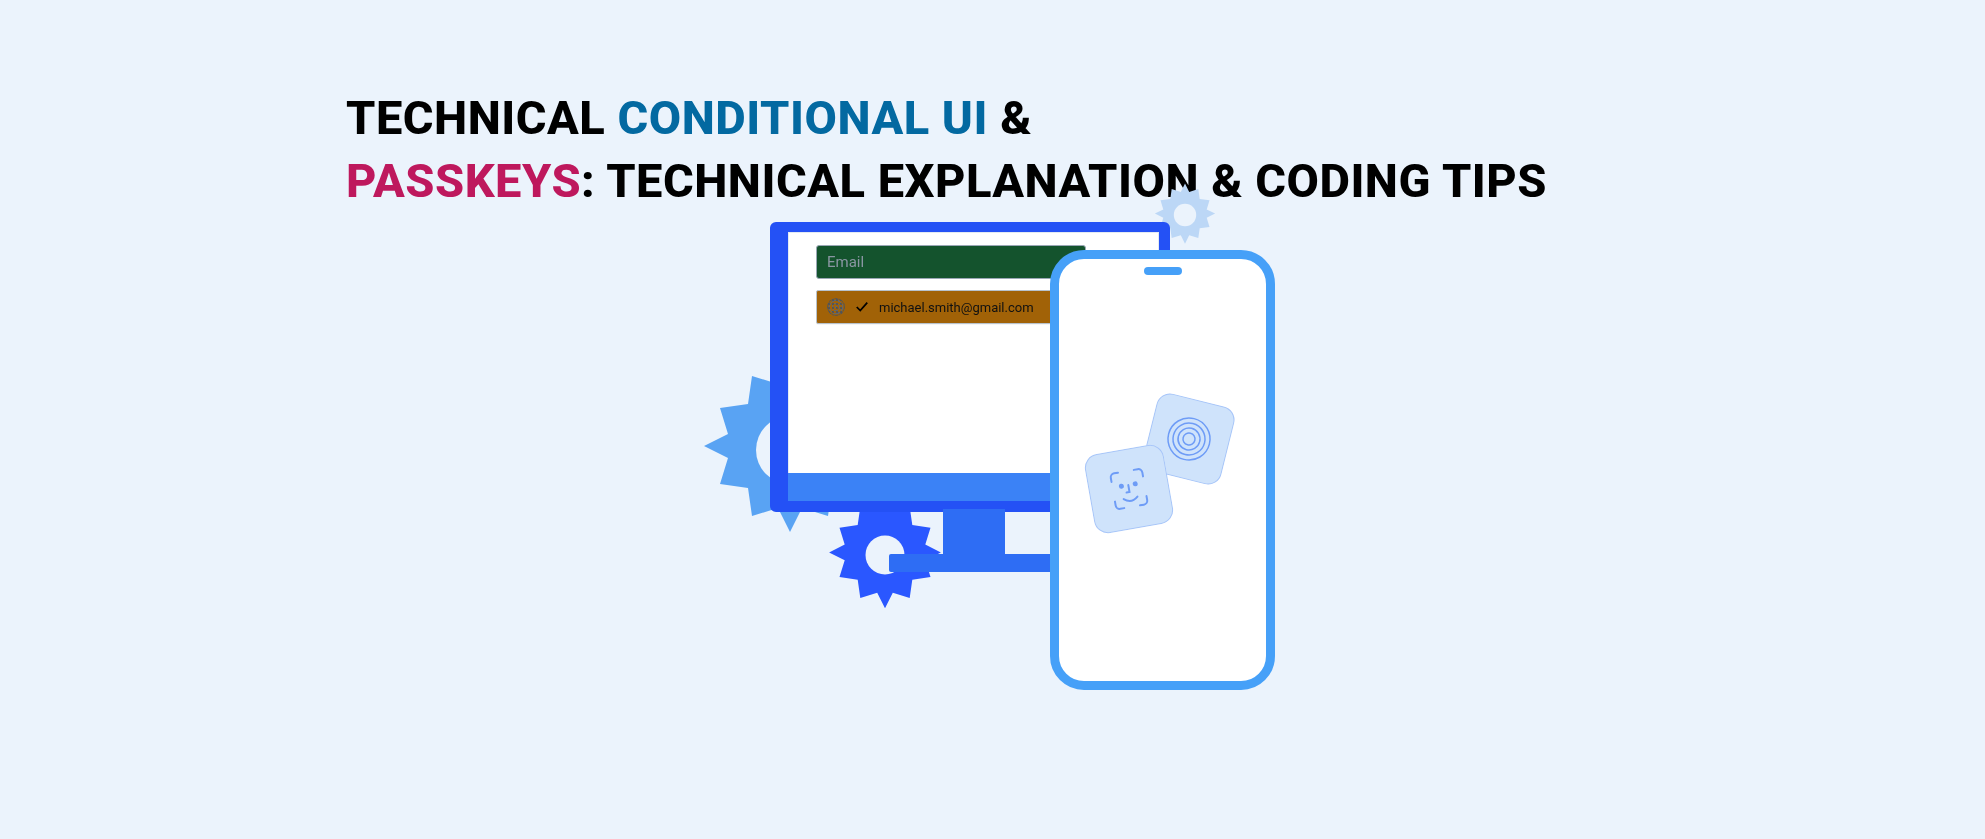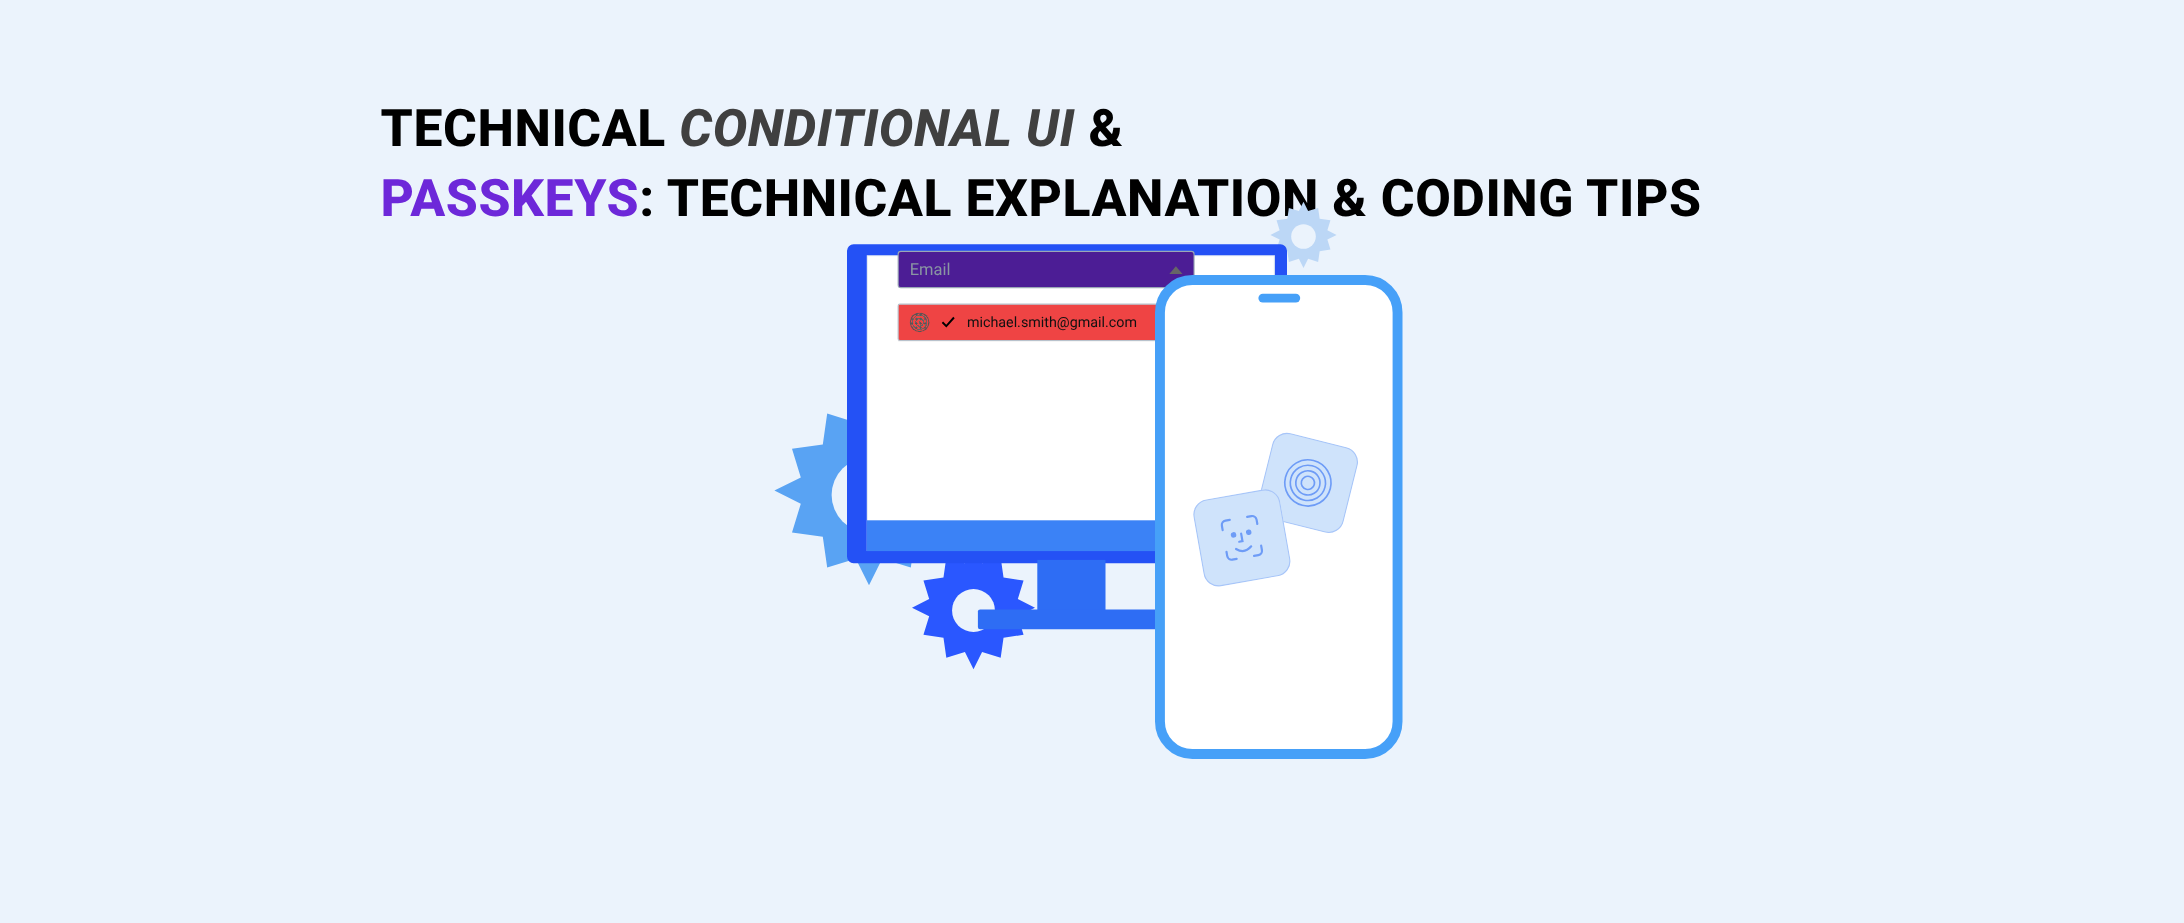--- a/index.html
+++ b/index.html
@@ -14,22 +14,22 @@
   .headline {
     position: absolute;
     left: 346px;
     top: 86px;
     font-size: 47px;
     font-weight: 800;
     line-height: 1.35;
     letter-spacing: 0.5px;
     color: #000;
   }
-  .hl-blue { color: #404040; font-style: italic; }
-  .hl-light { color: #6d28d9; }
+  .hl-blue { color: #0369a1; }
+  .hl-light { color: #be185d; }
 
   
   .illus {
     position: absolute;
     left: 700px;
     top: 190px;
     width: 700px;
     height: 520px;
   }
 
@@ -80,47 +80,47 @@
     position: absolute;
     left: 0; right: 0; bottom: 0;
     height: 28px;
     background: #3b82f6;
   }
 
   
   .email-field {
     position: absolute;
     left: 116px;
-    top: 38px;
+    top: 55px;
     width: 270px;
     height: 34px;
     border: 1px solid #9aa7b5;
     border-radius: 3px;
-    background: #4c1d95;
+    background: #14532d;
     display: flex;
     align-items: center;
     justify-content: space-between;
     padding: 0 10px;
     font-size: 15px;
     color: #8a96a3;
   }
   .chev {
     width: 0; height: 0;
     border-left: 6px solid transparent;
     border-right: 6px solid transparent;
     border-bottom: 7px solid #666;
   }
   .email-list {
     position: absolute;
     left: 116px;
-    top: 86px;
+    top: 100px;
     width: 270px;
     border: 1px solid #b8c2cc;
     border-radius: 2px;
-    background: #ef4444;
+    background: #a16207;
     overflow: hidden;
     box-shadow: 0 1px 0 rgba(0,0,0,0.04);
   }
   .email-item {
     display: flex;
     align-items: center;
     gap: 10px;
     padding: 7px 10px;
     font-size: 13px;
     color: #111;

